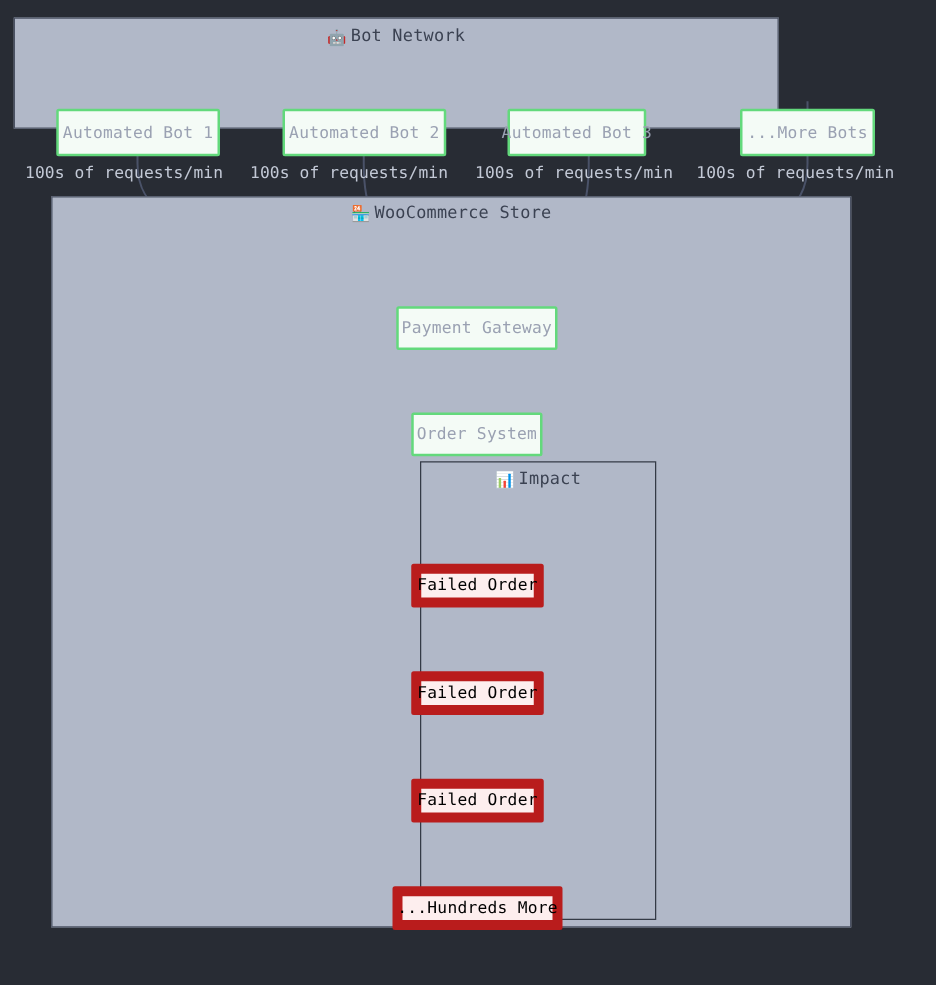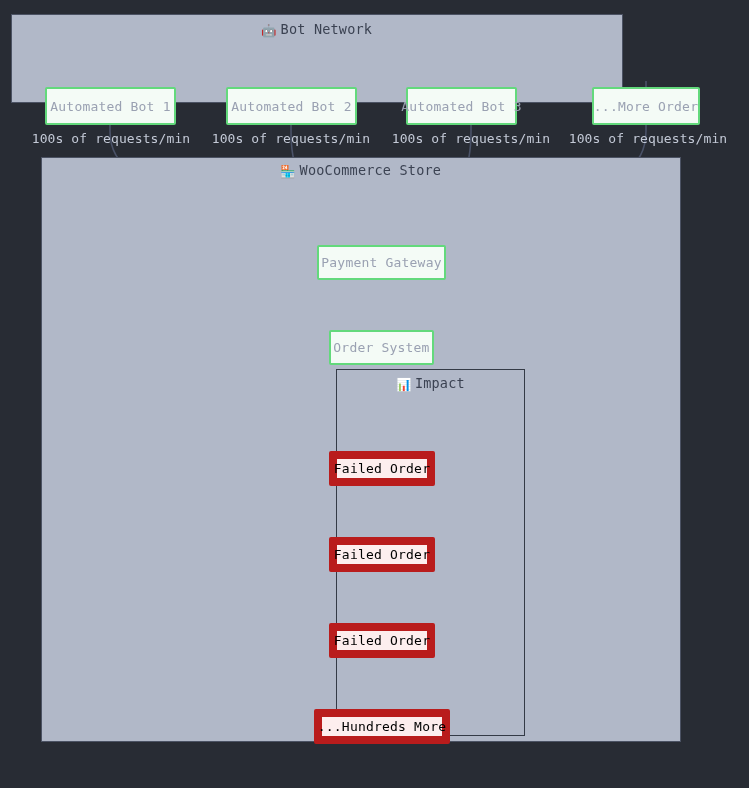--- a/index.html
+++ b/index.html
@@ -82,21 +82,21 @@
     border: 8px solid #b91c1c;
     color: #000000;
   }
 
   
   .edge-label {
     position: absolute;
     font-size: 13px;
     color: #c3c9d6;
     white-space: nowrap;
-    text-align: center;
+    text-align: left;
     letter-spacing: 0.1px;
   }
 </style>
 </head>
 <body>
 
 <div id="canvas">
 
   <svg class="svg-layer" viewBox="0 0 749 788" width="749" height="788">
     <defs>
@@ -127,21 +127,21 @@
   <div class="node green" style="left:45px; top:43px; width:131px; height:38px;">
     <span>Automated Bot 1</span>
   </div>
   <div class="node green" style="left:226px; top:43px; width:131px; height:38px;">
     <span>Automated Bot 2</span>
   </div>
   <div class="node green" style="left:406px; top:43px; width:111px; height:38px;">
     <span>Automated Bot 3</span>
   </div>
   <div class="node green" style="left:592px; top:43px; width:108px; height:38px;">
-    <span>...More Order</span>
+    <span>...More Bots</span>
   </div>
 
   <div class="edge-label" style="left:20px; top:131px; width:182px;">100s of requests/min</div>
   <div class="edge-label" style="left:200px; top:131px; width:182px;">100s of requests/min</div>
   <div class="edge-label" style="left:380px; top:131px; width:182px;">100s of requests/min</div>
   <div class="edge-label" style="left:557px; top:131px; width:182px;">100s of requests/min</div>
 
   <div class="cluster plain" style="left:41px; top:157px; width:640px; height:585px;">
     <div class="cluster-title" style="top:4px;">
       <span class="emo">🏪</span><span>WooCommerce Store</span>

